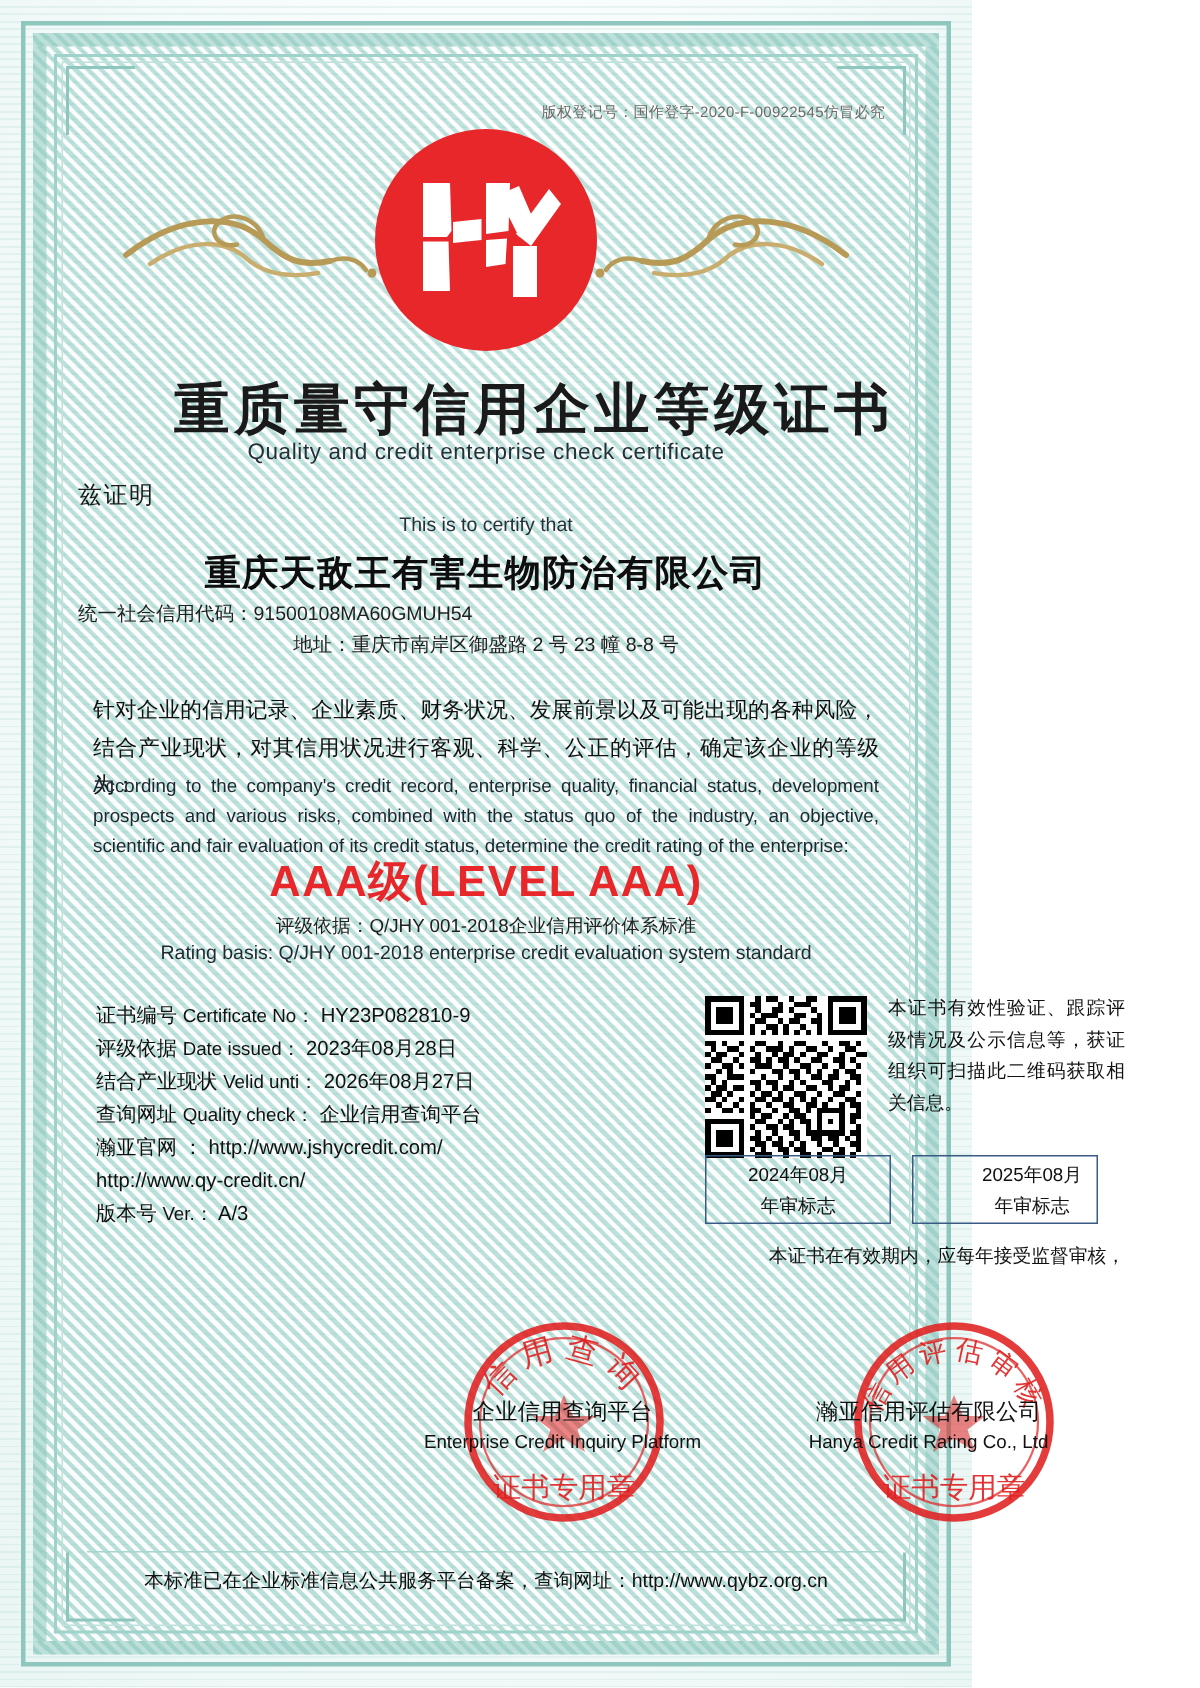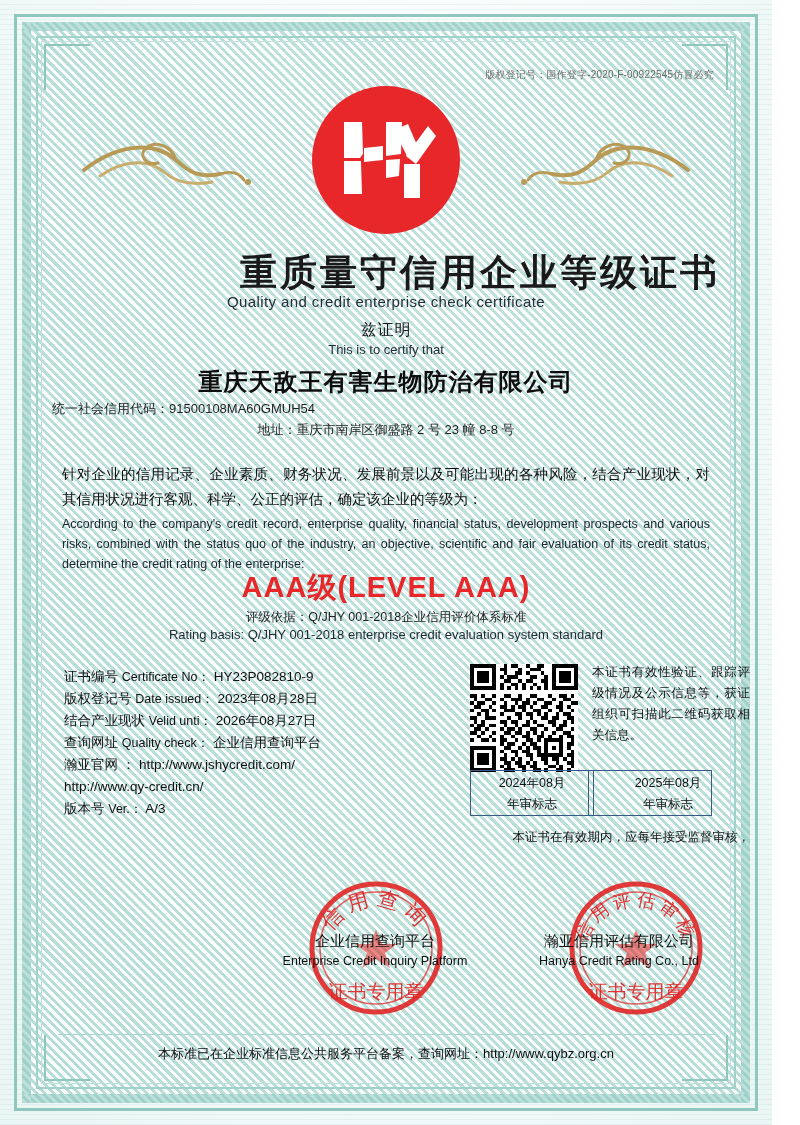--- a/index.html
+++ b/index.html
@@ -12,21 +12,21 @@
     height: 1125px;
     font-family: "Liberation Sans", sans-serif;
     position: relative;
     overflow: hidden;
   }
 
   
   #certificate {
     position: absolute;
     left: 0; top: 0;
-    width: 772px; height: 1125px;
+    width: 648px; height: 1125px;
     background:
       repeating-linear-gradient(0deg,
         rgba(150,200,195,0.17) 0px,
         rgba(150,200,195,0.17) 1px,
         rgba(255,255,255,0) 1px,
         rgba(255,255,255,0) 5px),
       radial-gradient(ellipse at 50% 30%, #ffffff 0%, #f4fbfa 55%, #eaf6f4 100%);
   }
   .border-outer {
     position: absolute;
@@ -133,21 +133,21 @@
     left: 0; right: 0;
     text-align: center;
     font-size: 15px;
     color: #24303a;
     letter-spacing: 0.4px;
   }
   .certify-cn {
     position: absolute;
     top: 268px;
     left: 0; right: 0;
-    text-align: center;
+    text-align: left;
     font-size: 16px;
     color: #1a1a1a;
     letter-spacing: 1px;
   }
   .certify-en {
     position: absolute;
     top: 290px;
     left: 0; right: 0;
     text-align: center;
     font-size: 13px;
@@ -268,21 +268,21 @@
     height: 46px;
     border: 1px solid #3a5a86;
     box-sizing: border-box;
     text-align: center;
     font-size: 12.5px;
     line-height: 21px;
     color: #111;
     padding-top: 2px;
   }
   .yearbox.b1 { left: 418px; }
-  .yearbox.b2 { left: 536px; padding-left: 36px; }
+  .yearbox.b2 { left: 556px; padding-left: 36px; }
 
   .footnote {
     position: absolute;
     top: 775px;
     left: 418px;
     width: 280px;
     font-size: 12.5px;
     line-height: 21px;
     color: #111;
     text-align: right;
@@ -397,21 +397,21 @@
     <div class="basis-cn">评级依据：Q/JHY 001-2018企业信用评价体系标准</div>
     <div class="basis-en">Rating basis: Q/JHY 001-2018 enterprise credit evaluation system standard</div>
 
     <div class="details">
       <div class="row">
         <span>证书编号</span>
         <span class="lbl-en">Certificate No：</span>
         <span>HY23P082810-9</span>
       </div>
       <div class="row">
-        <span>版权登记号</span>
+        <span>评级依据</span>
         <span class="lbl-en">Date issued：</span>
         <span>2023年08月28日</span>
       </div>
       <div class="row">
         <span>结合产业现状</span>
         <span class="lbl-en">Velid unti：</span>
         <span>2026年08月27日</span>
       </div>
       <div class="row">
         <span>查询网址</span>

